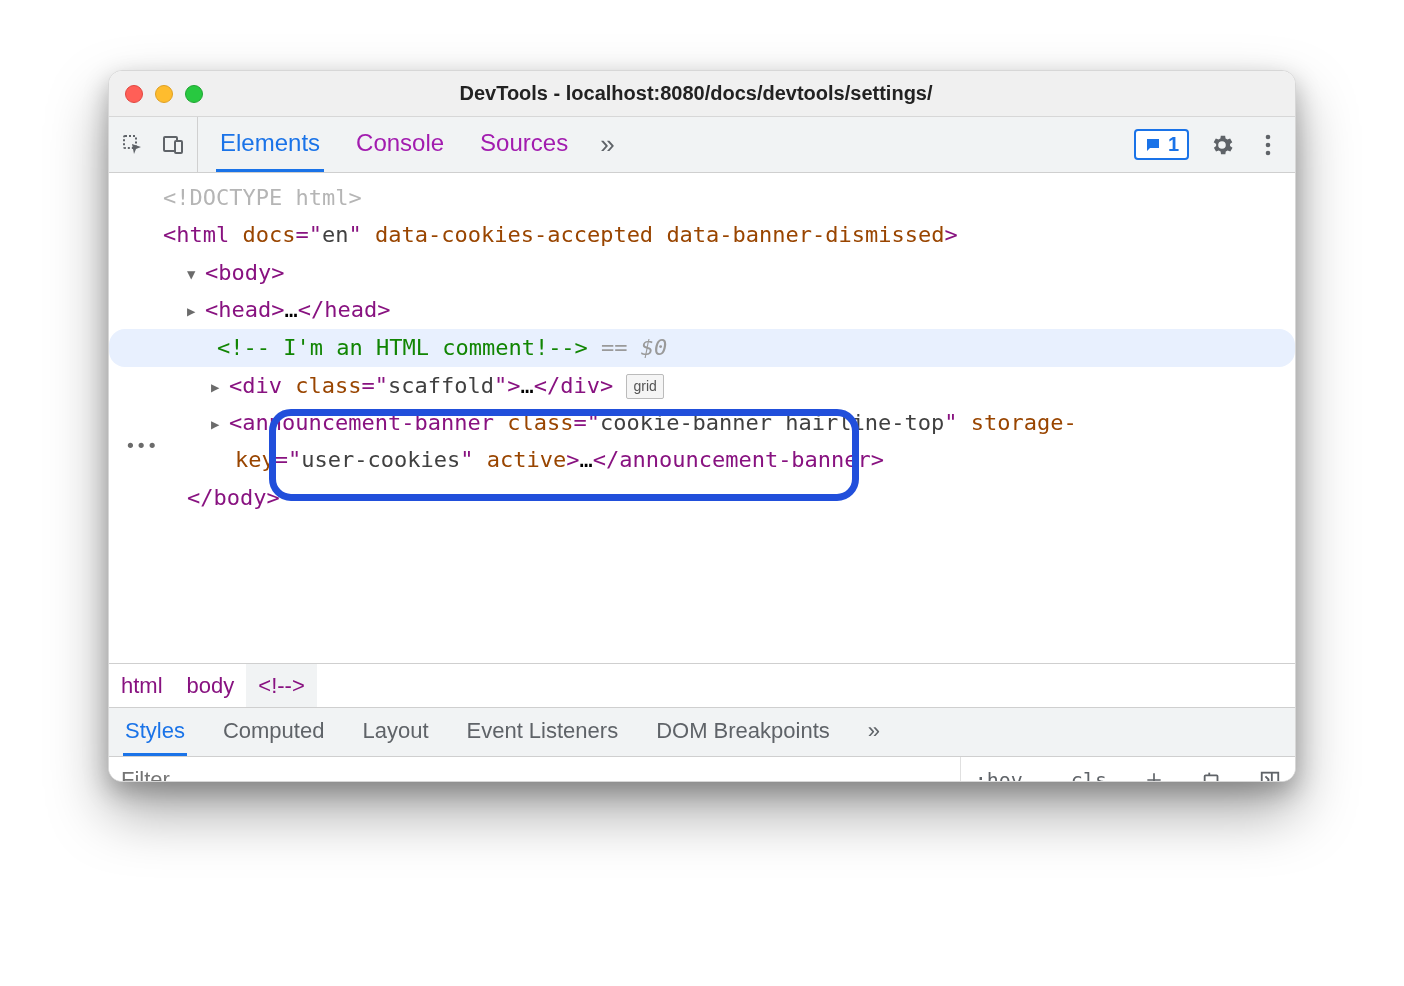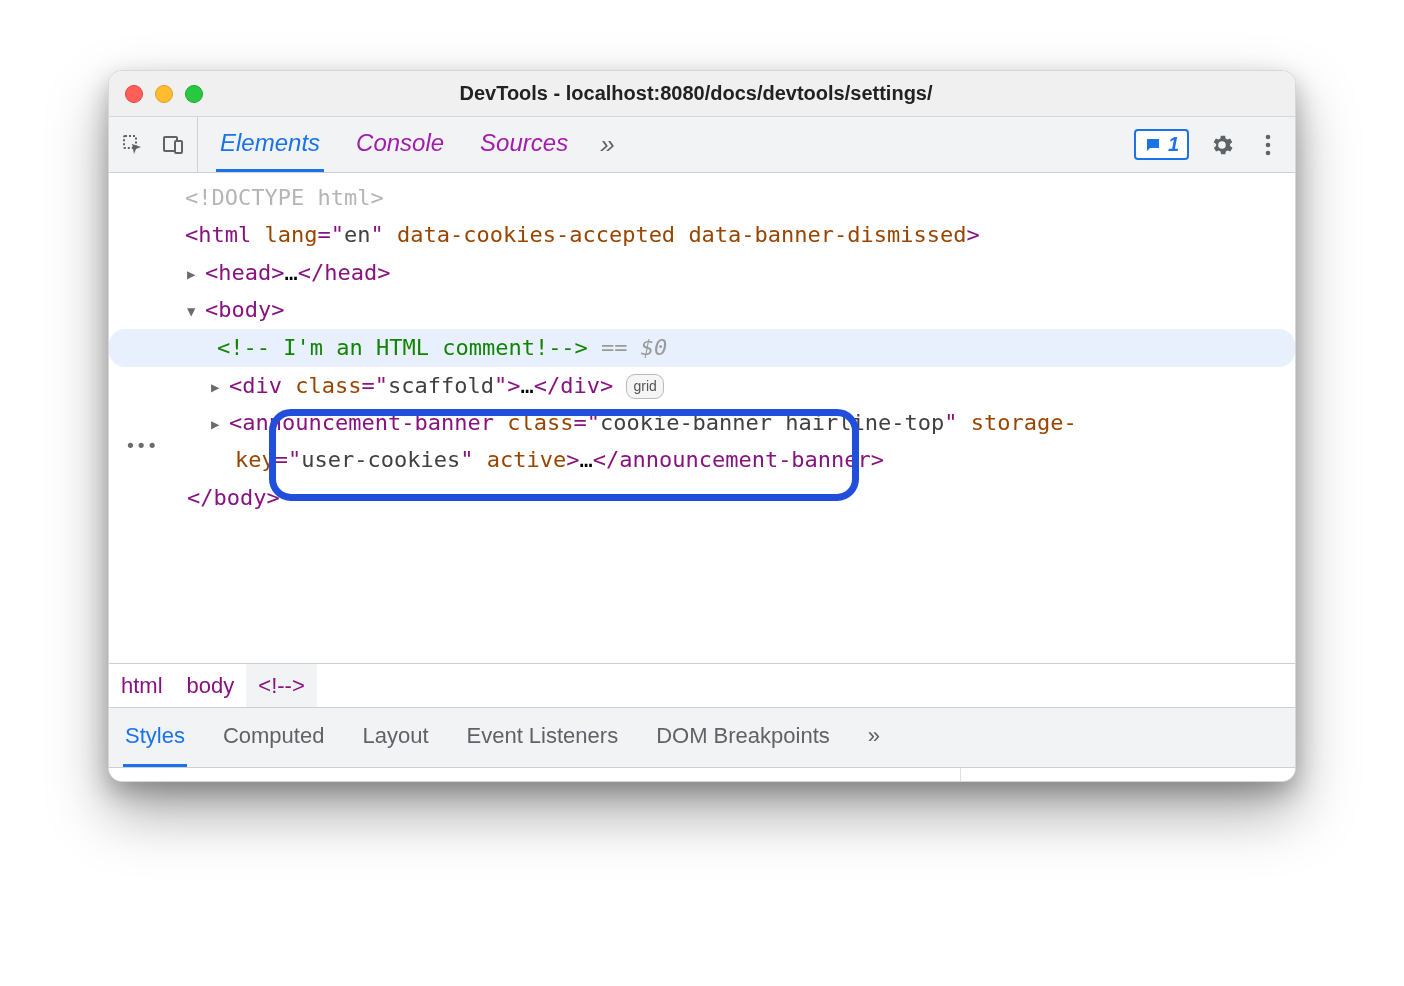--- a/index.html
+++ b/index.html
@@ -50,21 +50,20 @@
   }
   
   .toolbar {
     height: 56px;
     background: #f1f3f4;
     border-bottom: 1px solid #cfcfcf;
     display: flex;
     align-items: center;
     font-size: 24px;
     color: #5f6368;
-    font-style: italic;
   }
   .tool-left {
     display: flex; align-items: center;
     padding: 0 12px;
     gap: 16px;
     border-right: 1px solid #d0d0d0;
     height: 100%;
   }
   .tool-icon {
     width: 24px; height: 24px;
@@ -114,21 +113,21 @@
   .gear, .kebab { color:#5f6368; width:26px; height:26px; display:flex; align-items:center; justify-content:center; }
   
   .elements-pane {
     font-family: "SF Mono", Menlo, Consolas, monospace;
     font-size: 22px;
     line-height: 1.7;
     padding: 6px 0 16px 0;
     position: relative;
     height: 490px;
   }
-  .line { padding-left: 76px; white-space: pre; }
+  .line { padding-left: 54px; white-space: pre; }
   .line.i1 { padding-left: 78px; }
   .line.i2 { padding-left: 102px; }
   .gray { color: #b5b5b5; }
   .tagname { color: #881280; }
   .punct { color: #881280; }
   .attrname { color: #994500; }
   .attrval { color: #404040; }
   .comment { color: #118503; }
   .italic { font-style: italic; color: #9a9a9a; }
   .tri { color: #6b6b6b; font-size:14px; display:inline-block; width: 18px; vertical-align: 1px; }
@@ -152,21 +151,21 @@
   .highlight-box {
     position: absolute;
     left: 160px; top: 236px;
     width: 590px; height: 92px;
     border: 7px solid #214fdb;
     border-radius: 22px;
     pointer-events: none;
   }
   .grid-badge {
     display:inline-block;
-    border:1px solid #bbb; border-radius:9px;
+    border:1px solid #bbb; border-radius:2px;
     padding:0 6px; font-size:14px;
     font-family: -apple-system, sans-serif;
     color:#555; background:#f5f5f5;
     vertical-align: 2px;
   }
   .wrap-continue { padding-left: 126px; }
   
   .breadcrumbs {
     border-top: 1px solid #cfcfcf;
     height: 44px;
@@ -175,21 +174,21 @@
     color: #881280;
     background:#fff;
   }
   .crumb {
     padding: 0 12px;
     height:100%; display:flex; align-items:center;
   }
   .crumb.sel { background:#f1f3f4; }
   
   .subtabs {
-    height: 61px;
+    height: 50px;
     border-top: 1px solid #cfcfcf;
     border-bottom: 1px solid #cfcfcf;
     background:#f1f3f4;
     display:flex; align-items:center;
     font-size: 22px;
     color:#5f6368;
     gap: 34px;
     padding: 0 14px;
   }
   .subtab { height:100%; display:flex; align-items:center; padding: 0 2px; border-bottom:3px solid transparent; }
@@ -278,25 +277,25 @@
               <circle cx="3" cy="12" r="2.3"></circle>
               <circle cx="3" cy="20" r="2.3"></circle>
             </svg>
         </span>
       </div>
     </div>
 
     <div class="elements-pane">
       <div class="line gray">&lt;!DOCTYPE html&gt;</div>
 
-      <div class="line"><span class="punct">&lt;</span><span class="tagname">html</span> <span class="attrname">lang</span><span class="punct">="</span><span class="attrval">en</span><span class="punct">"</span> <span class="attrname">data-cookies-accepted</span> <span class="attrname">data-banner-dismissed</span><span class="punct">&gt;</span></div>
+      <div class="line"><span class="punct">&lt;</span><span class="tagname">html</span> <span class="attrname">docs</span><span class="punct">="</span><span class="attrval">en</span><span class="punct">"</span> <span class="attrname">data-cookies-accepted</span> <span class="attrname">data-banner-dismissed</span><span class="punct">&gt;</span></div>
+
+      <div class="line i1"><span class="tri">▼</span><span class="punct">&lt;</span><span class="tagname">body</span><span class="punct">&gt;</span></div>
 
       <div class="line i1"><span class="tri">▶</span><span class="punct">&lt;</span><span class="tagname">head</span><span class="punct">&gt;</span><span>…</span><span class="punct">&lt;/</span><span class="tagname">head</span><span class="punct">&gt;</span></div>
-
-      <div class="line i1"><span class="tri">▼</span><span class="punct">&lt;</span><span class="tagname">body</span><span class="punct">&gt;</span></div>
 
       <div class="ellipsis-gutter">•••</div>
 
       <div class="selrow" style="height:38px; display:flex; align-items:center;">
         <div class="selrow-inner">
           <span class="comment">&lt;!-- I'm an HTML comment!--&gt;</span><span class="italic"> == $0</span>
         </div>
       </div>
 
       <div class="line i2"><span class="tri">▶</span><span class="punct">&lt;</span><span class="tagname">div</span> <span class="attrname">class</span><span class="punct">="</span><span class="attrval">scaffold</span><span class="punct">"&gt;</span><span>…</span><span class="punct">&lt;/</span><span class="tagname">div</span><span class="punct">&gt;</span> <span class="grid-badge">grid</span></div>

